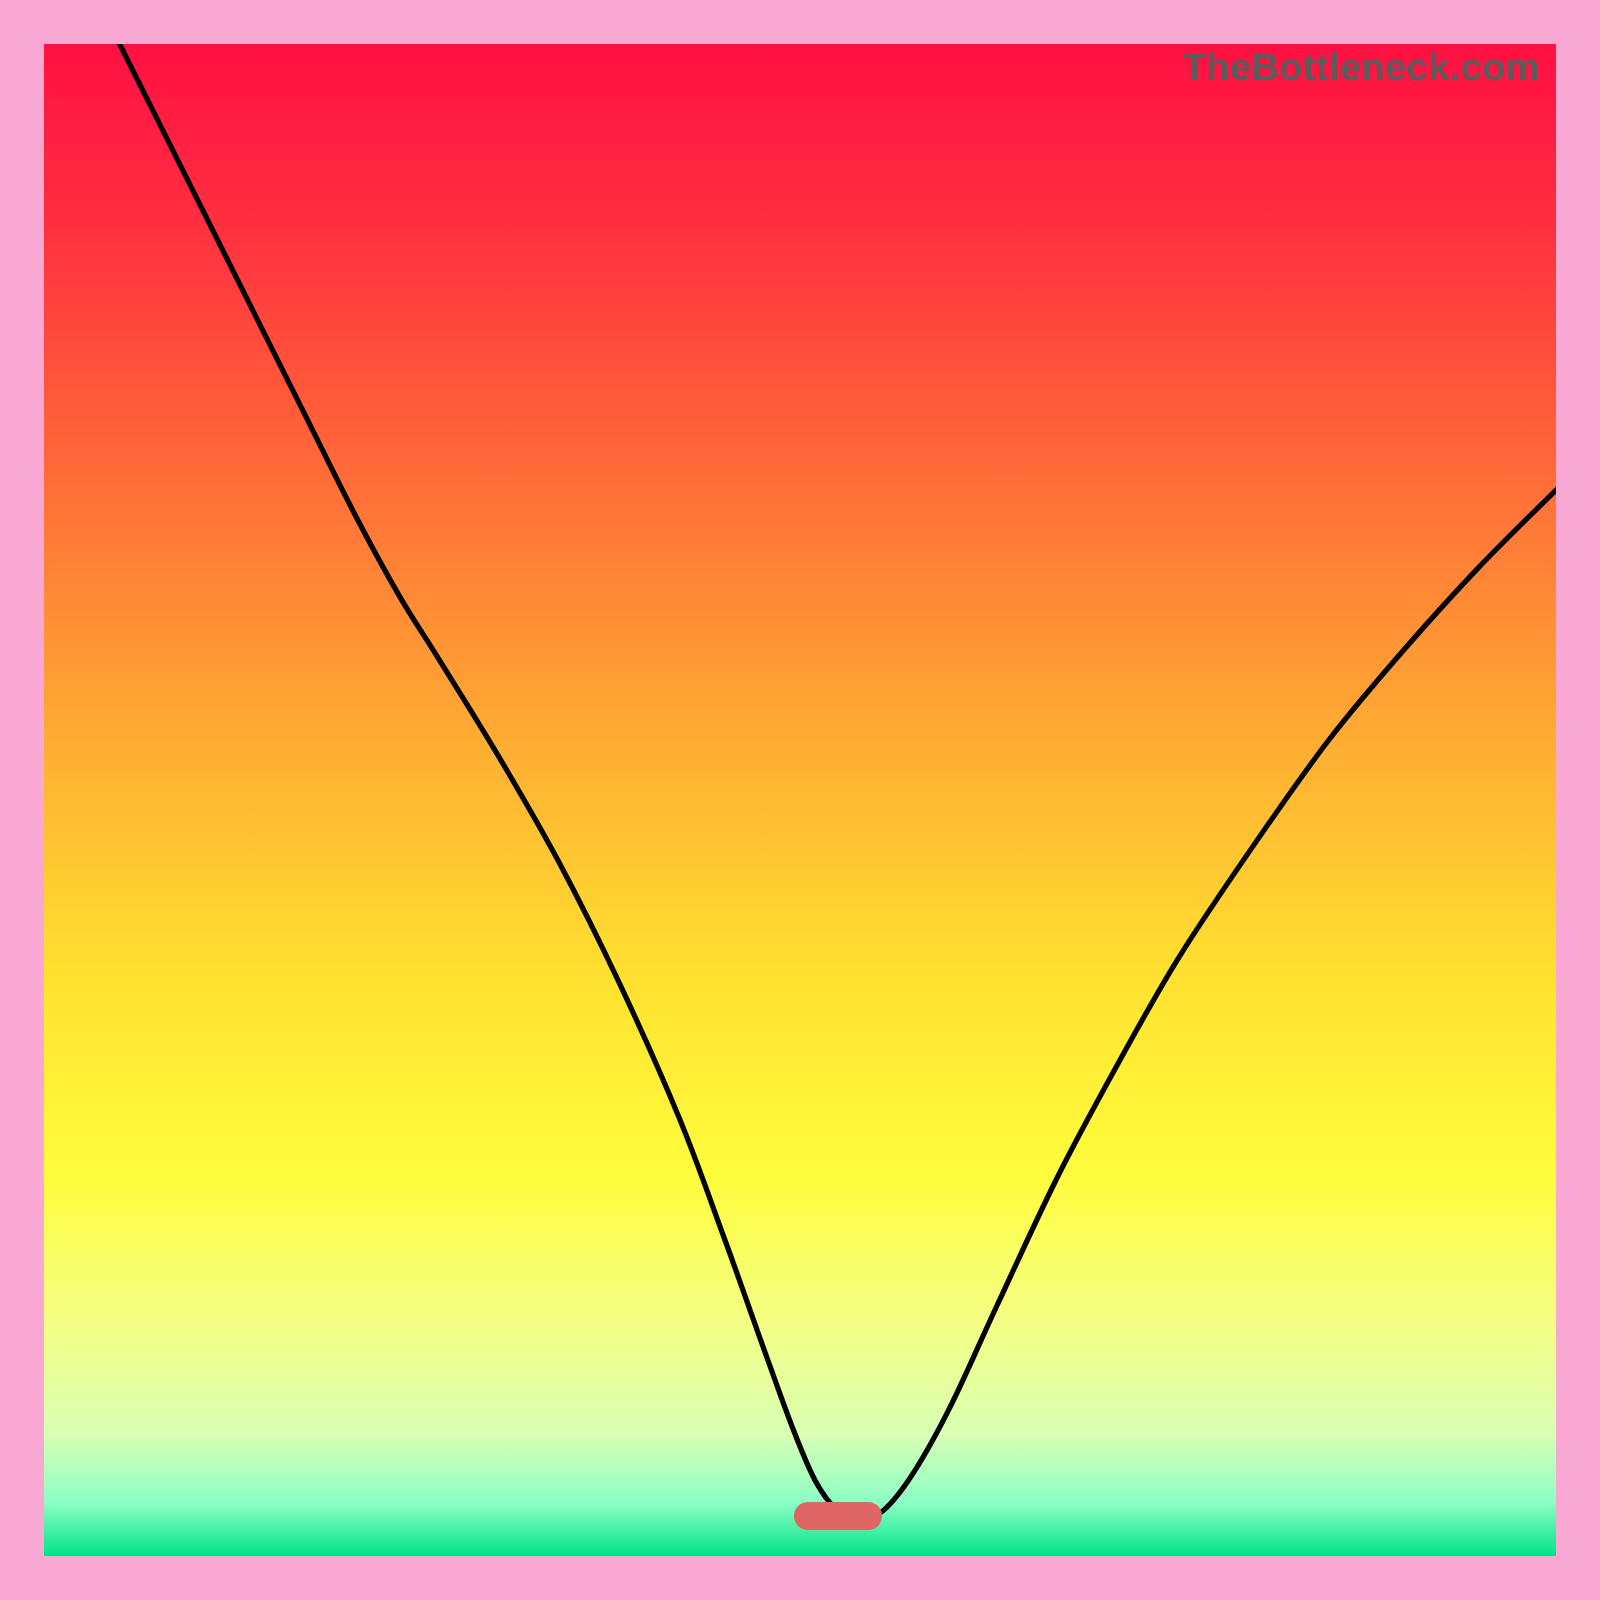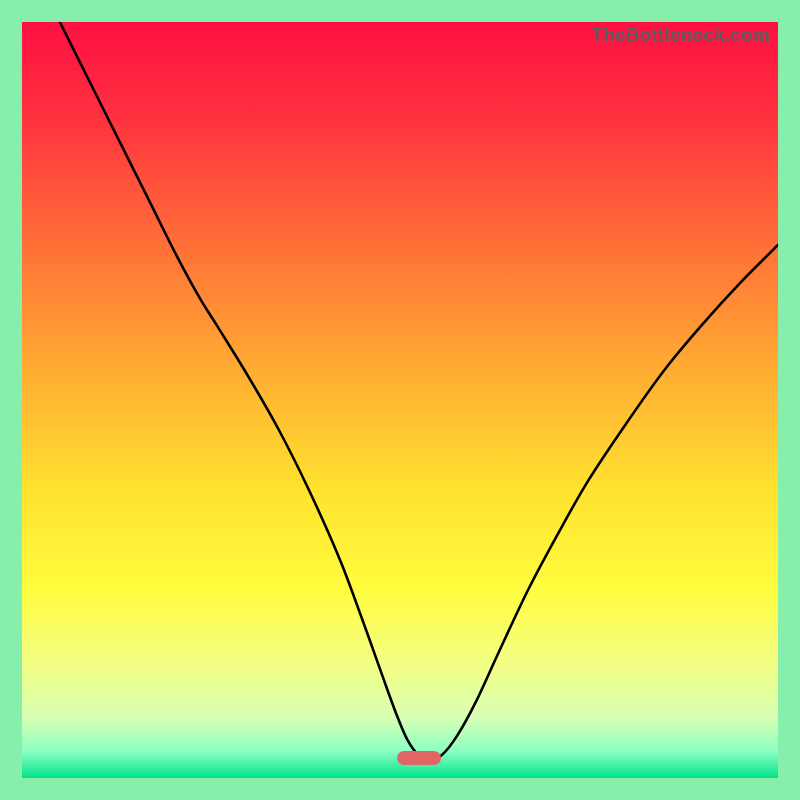--- a/index.html
+++ b/index.html
@@ -6,21 +6,21 @@
     margin: 0;
     padding: 0;
     width: 800px;
     height: 800px;
     overflow: hidden;
     font-family: Arial, Helvetica, sans-serif;
   }
   .frame {
     width: 800px;
     height: 800px;
-    background: #86efac;
+    background: #f9a8d4;
     position: relative;
   }
   .plot-area {
     position: absolute;
     left: 22px;
     top: 22px;
     width: 756px;
     height: 756px;
     overflow: hidden;
   }

